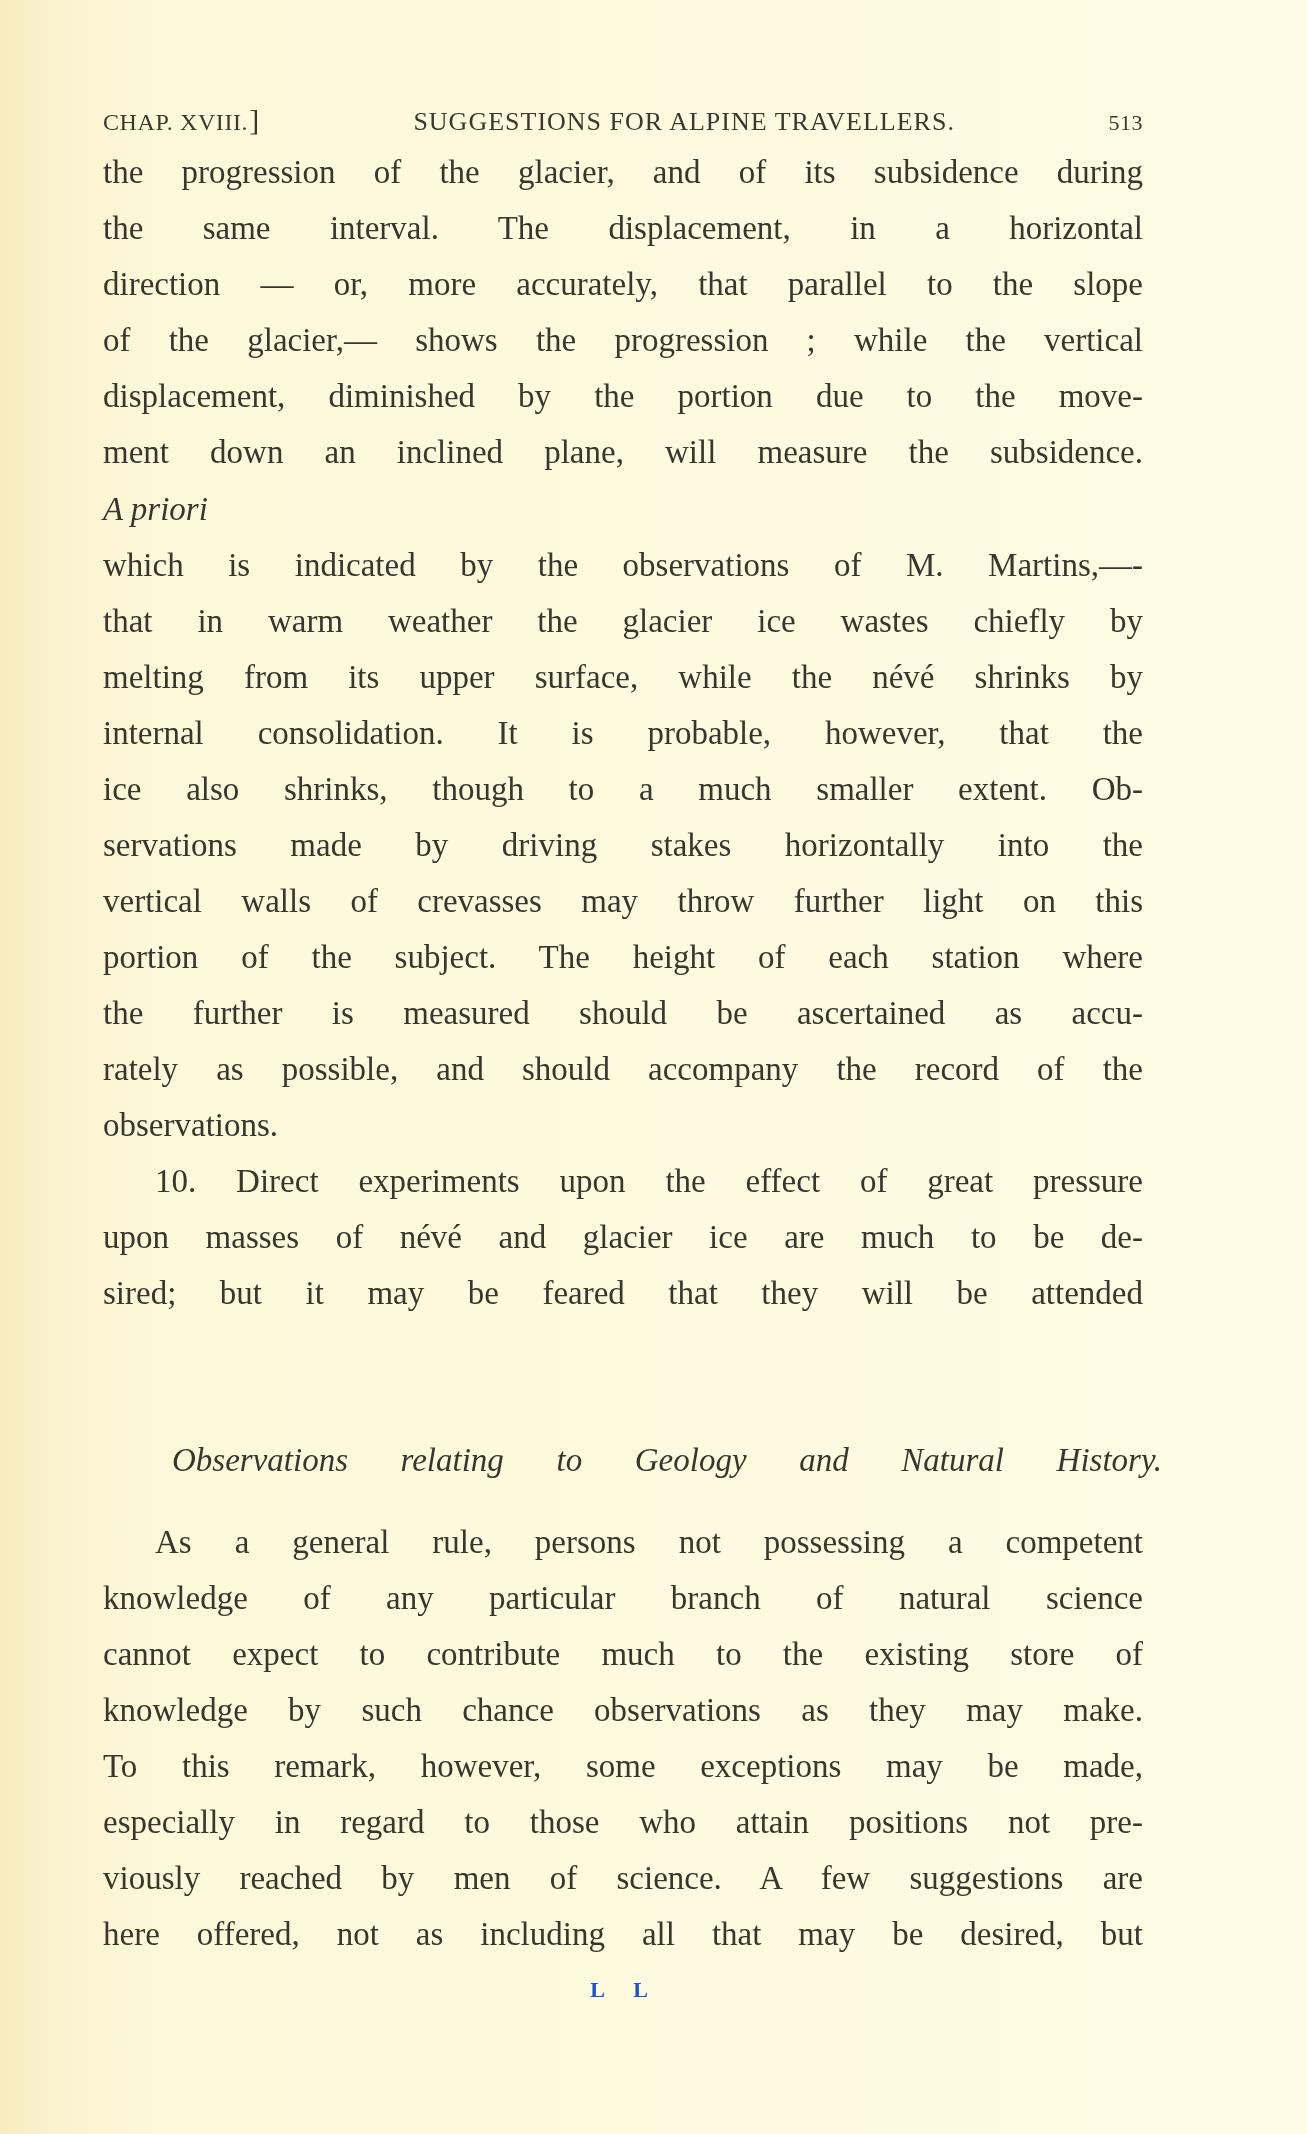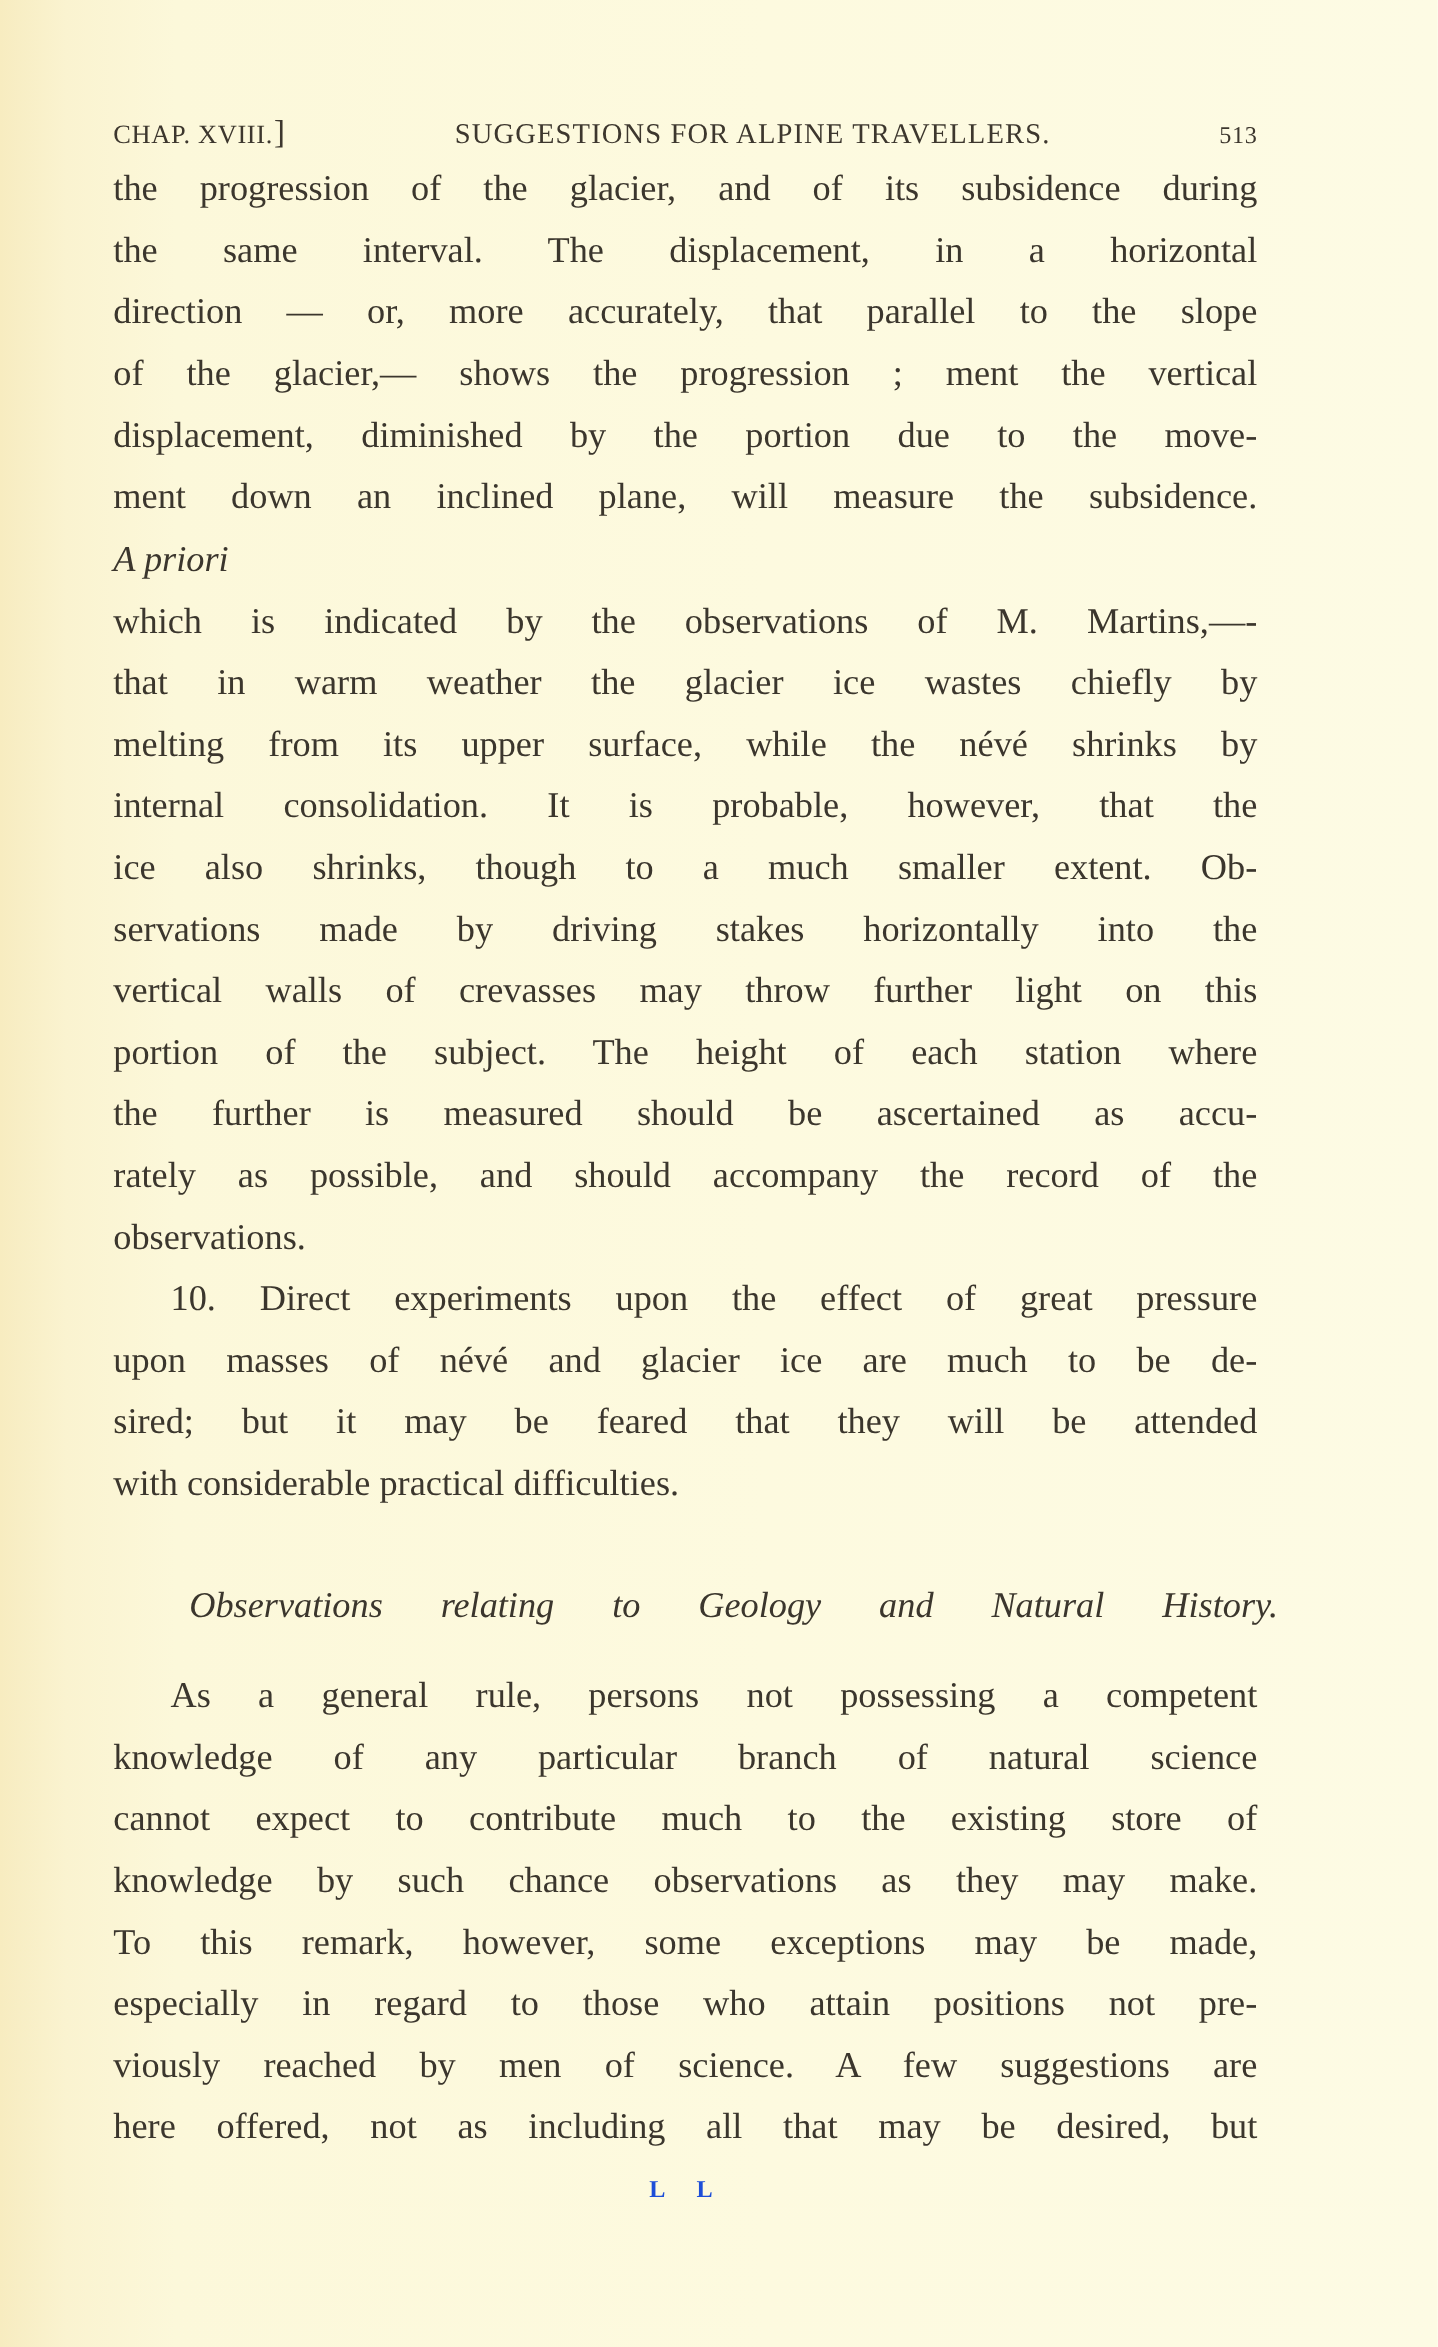--- a/index.html
+++ b/index.html
@@ -43,42 +43,41 @@
 
   <div class="header">
     <span class="chap"><span>CHAP. XVIII.</span><span class="bracket">]</span></span>
     <span class="title">SUGGESTIONS FOR ALPINE TRAVELLERS.</span>
     <span class="pageno">513</span>
   </div>
 
   <div class="line" style="top:144px">the progression of the glacier, and of its subsidence during</div>
   <div class="line" style="top:200px">the same interval. The displacement, in a horizontal</div>
   <div class="line" style="top:256px">direction — or, more accurately, that parallel to the slope</div>
-  <div class="line" style="top:312px">of the glacier,— shows the progression ; ment the vertical</div>
+  <div class="line" style="top:312px">of the glacier,— shows the progression ; while the vertical</div>
   <div class="line" style="top:368px">displacement, diminished by the portion due to the move-</div>
   <div class="line" style="top:424px">ment down an inclined plane, will measure the subsidence.</div>
   <div class="line" style="top:481px; display:flex; justify-content:space-between;">
     <i style="margin-right:14px;">A priori</i>
   </div>
   <div class="line" style="top:537px">which is indicated by the observations of M. Martins,—-</div>
   <div class="line" style="top:593px">that in warm weather the glacier ice wastes chiefly by</div>
   <div class="line" style="top:649px">melting from its upper surface, while the névé shrinks by</div>
   <div class="line" style="top:705px">internal consolidation. It is probable, however, that the</div>
   <div class="line" style="top:761px">ice also shrinks, though to a much smaller extent. Ob-</div>
   <div class="line" style="top:817px">servations made by driving stakes horizontally into the</div>
   <div class="line" style="top:873px">vertical walls of crevasses may throw further light on this</div>
   <div class="line" style="top:929px">portion of the subject. The height of each station where</div>
   <div class="line" style="top:985px">the further is measured should be ascertained as accu-</div>
   <div class="line" style="top:1041px">rately as possible, and should accompany the record of the</div>
   <div class="line last" style="top:1097px">observations.</div>
 
   <div class="line indent" style="top:1153px">10. Direct experiments upon the effect of great pressure</div>
   <div class="line" style="top:1209px">upon masses of névé and glacier ice are much to be de-</div>
   <div class="line" style="top:1265px">sired; but it may be feared that they will be attended</div>
-  <div class="line last" style="top:1321px">with considerable practical difficulties.</div>
 
   <div class="heading" style="top:1432px">Observations relating to Geology and Natural History.</div>
 
   <div class="line indent" style="top:1514px">As a general rule, persons not possessing a competent</div>
   <div class="line" style="top:1570px">knowledge of any particular branch of natural science</div>
   <div class="line" style="top:1626px">cannot expect to contribute much to the existing store of</div>
   <div class="line" style="top:1682px">knowledge by such chance observations as they may make.</div>
   <div class="line" style="top:1738px">To this remark, however, some exceptions may be made,</div>
   <div class="line" style="top:1794px">especially in regard to those who attain positions not pre-</div>
   <div class="line" style="top:1850px">viously reached by men of science. A few suggestions are</div>

